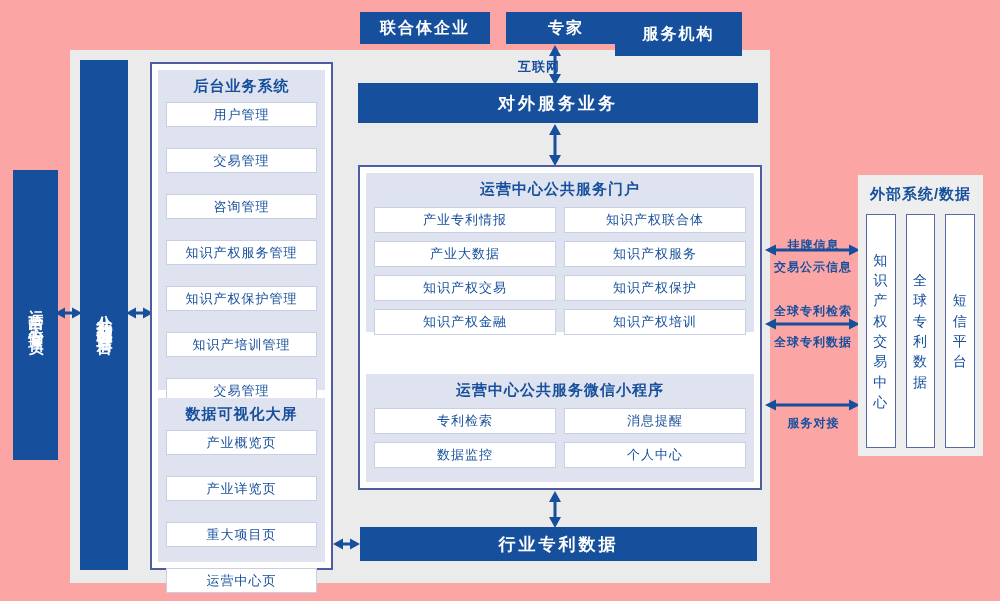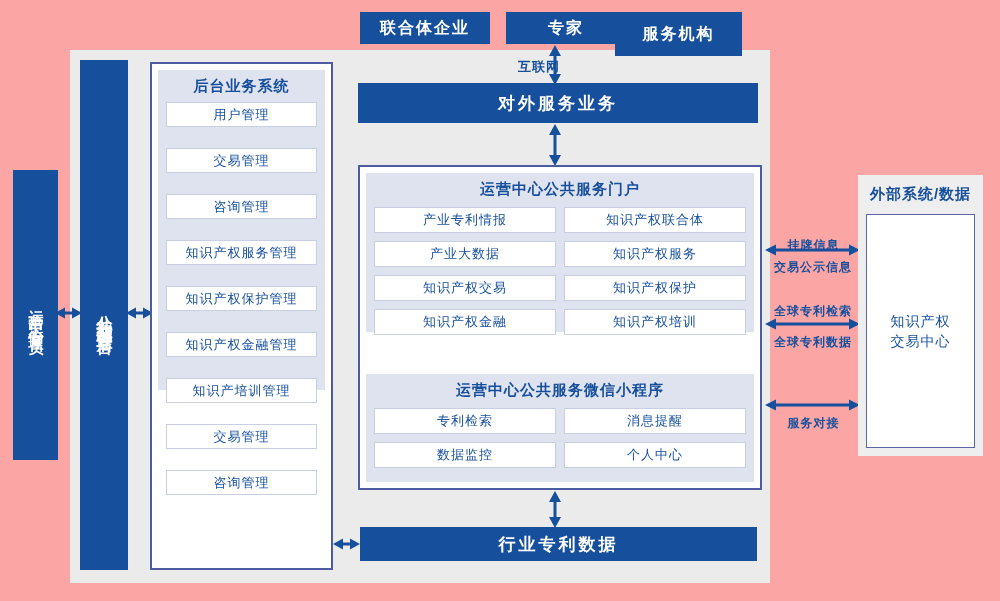--- a/index.html
+++ b/index.html
@@ -110,27 +110,35 @@
   <div class="abs outer-box" style="left:150px;top:62px;width:183px;height:508px"></div>
 
   <div class="abs section" style="left:158px;top:70px;width:167px;height:320px">
     <div class="sec-title">后台业务系统</div>
     <div class="item-col">
       <div class="item">用户管理</div>
       <div class="item">交易管理</div>
       <div class="item">咨询管理</div>
       <div class="item">知识产权服务管理</div>
       <div class="item">知识产权保护管理</div>
-      <div class="item">知识产权金融管理</div>
       <div class="item">知识产培训管理</div>
       <div class="item">交易管理</div>
       <div class="item">咨询管理</div>
     </div>
   </div>
 
+  <div class="abs section" style="left:158px;top:398px;width:167px;height:164px">
+    <div class="sec-title">数据可视化大屏</div>
+    <div class="item-col">
+      <div class="item">产业概览页</div>
+      <div class="item">产业详览页</div>
+      <div class="item">重大项目页</div>
+      <div class="item">运营中心页</div>
+    </div>
+  </div>
 
   <div class="abs outer-box" style="left:358px;top:165px;width:404px;height:325px"></div>
 
   <div class="abs section" style="left:366px;top:173px;width:388px;height:159px">
     <div class="sec-title">运营中心公共服务门户</div>
     <div class="item-grid">
       <div class="item">产业专利情报</div>
       <div class="item">知识产权联合体</div>
       <div class="item">产业大数据</div>
       <div class="item">知识产权服务</div>
@@ -196,16 +204,19 @@
       <polygon points="95,7 84,1.5 84,12.5" fill="currentColor"></polygon>
       </svg>
   </div>
   <div class="abs link-label" style="left:767px;top:415px;width:93px">服务对接</div>
 
   <div class="abs ext-panel" style="left:858px;top:175px;width:125px;height:281px">
     <div class="ext-title">外部系统/数据</div>
     <div class="ext-boxes">
       <div class="ext-box">知识产权
 交易中心</div>
+      <div class="ext-box">全球专利
+数据</div>
+      <div class="ext-box">短信平台</div>
     </div>
   </div>
 
 </div>
 
 </body></html>

